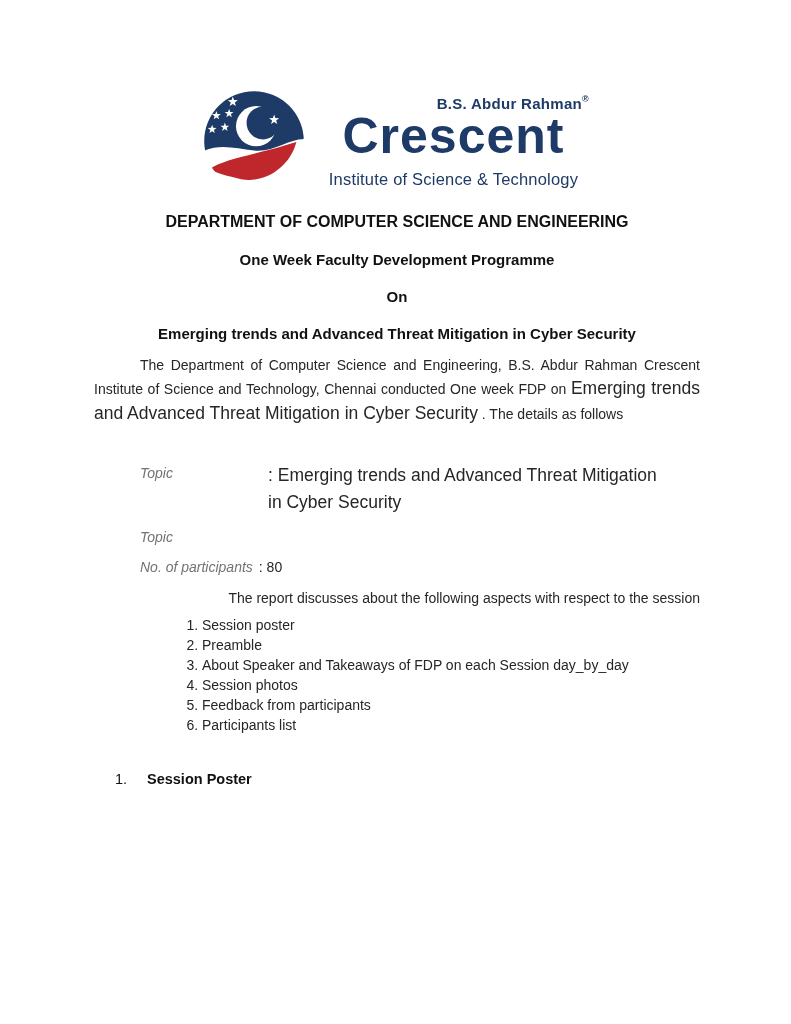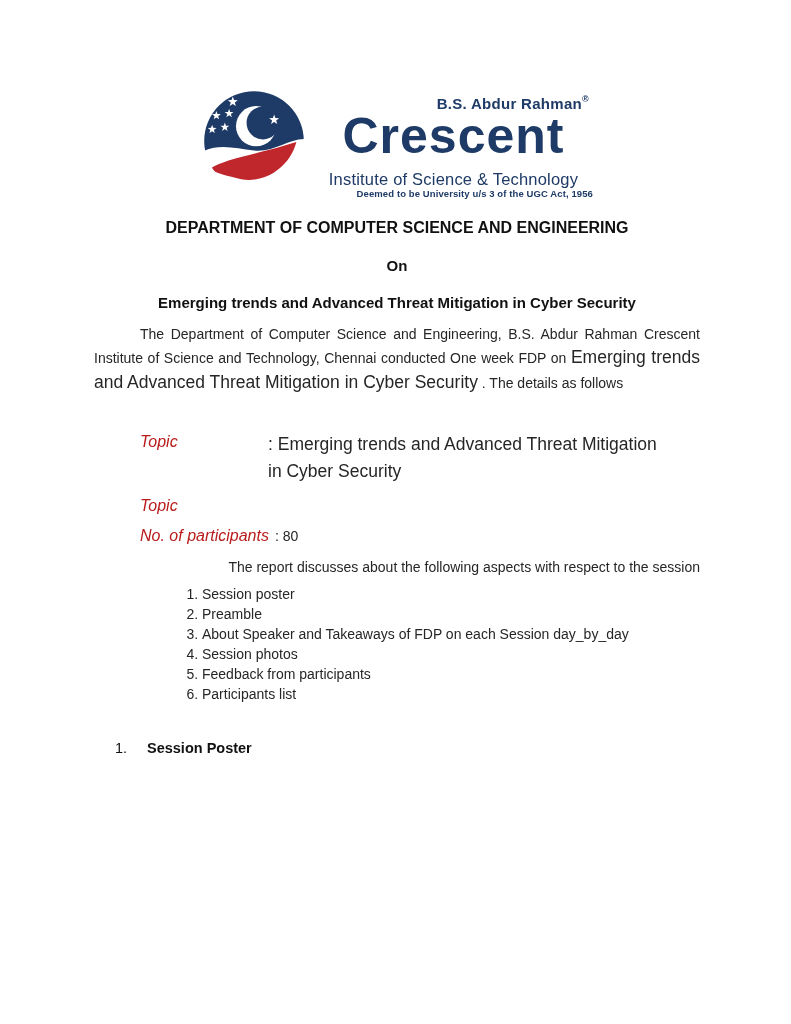--- a/index.html
+++ b/index.html
@@ -93,23 +93,23 @@
     color: #262626;
   }
   .intro .highlight { font-size: 17.5px; line-height: 25px; }
 
   
   .details { margin-top: 36px; }
   .detail-row { display: flex; margin-left: 46px; }
   .detail-label {
     flex: 0 0 128px;
     font-style: italic;
-    font-size: 16px;
+    font-size: 14px;
     line-height: 22px;
-    color: #b91c1c;
+    color: #737373;
   }
   .detail-value { flex: 1; font-size: 14px; line-height: 22px; color: #262626; }
   .topic-value { font-size: 17.5px; line-height: 27px; }
   .row-date { margin-top: 10px; }
   .row-participants { margin-top: 8px; }
   .row-participants .detail-label { flex: 0 0 auto; padding-right: 6px; }
 
   
   .report-intro {
     margin-top: 10px;
@@ -168,25 +168,25 @@
           <use href="#star" transform="translate(10.5,39) scale(4.4)" fill="#ffffff"></use>
           <use href="#star" transform="translate(22.5,37) scale(4.4)" fill="#ffffff"></use>
           <use href="#star" transform="translate(69,30) scale(5)" fill="#ffffff"></use>
         </g>
       </svg>
     </div>
     <div class="logo-text">
       <div class="brand-top"><span>B.S. Abdur Rahman</span><sup>®</sup></div>
       <div class="brand-name">Crescent</div>
       <div class="brand-subtitle">Institute of Science &amp; Technology</div>
-      <div class="brand-tagline">Deemed to be University u/s 3 of the UGC Act, 1956</div>
     </div>
   </div>
 
   <div class="h-dept">DEPARTMENT OF COMPUTER SCIENCE AND ENGINEERING</div>
+  <div class="h-sub">One Week Faculty Development Programme</div>
   <div class="h-sub">On</div>
   <div class="h-sub">Emerging trends and Advanced Threat Mitigation in Cyber Security</div>
 
   <p class="intro"><span>The Department of Computer Science and Engineering, B.S. Abdur Rahman Crescent Institute of Science and Technology, Chennai conducted One week FDP on </span><span class="highlight">Emerging trends and Advanced Threat Mitigation in Cyber Security</span><span> . The details as follows</span></p>
 
   <div class="details">
     <div class="detail-row">
       <div class="detail-label">Topic</div>
       <div class="detail-value topic-value">
         <div>: Emerging trends and Advanced Threat Mitigation</div>

